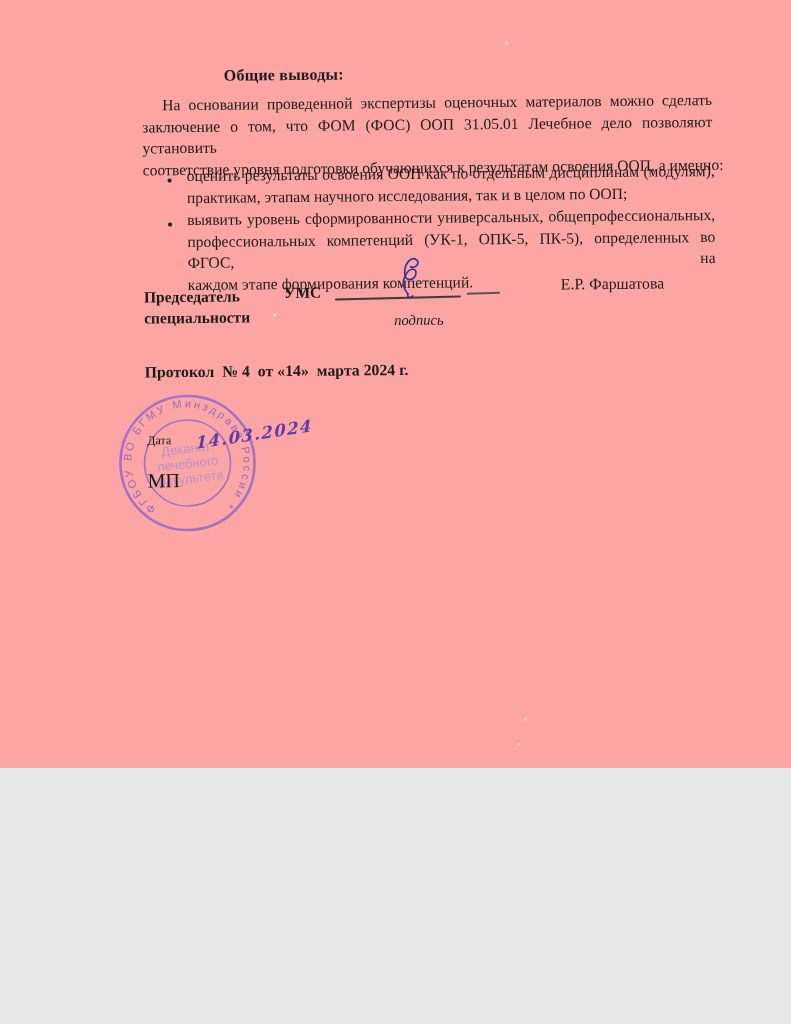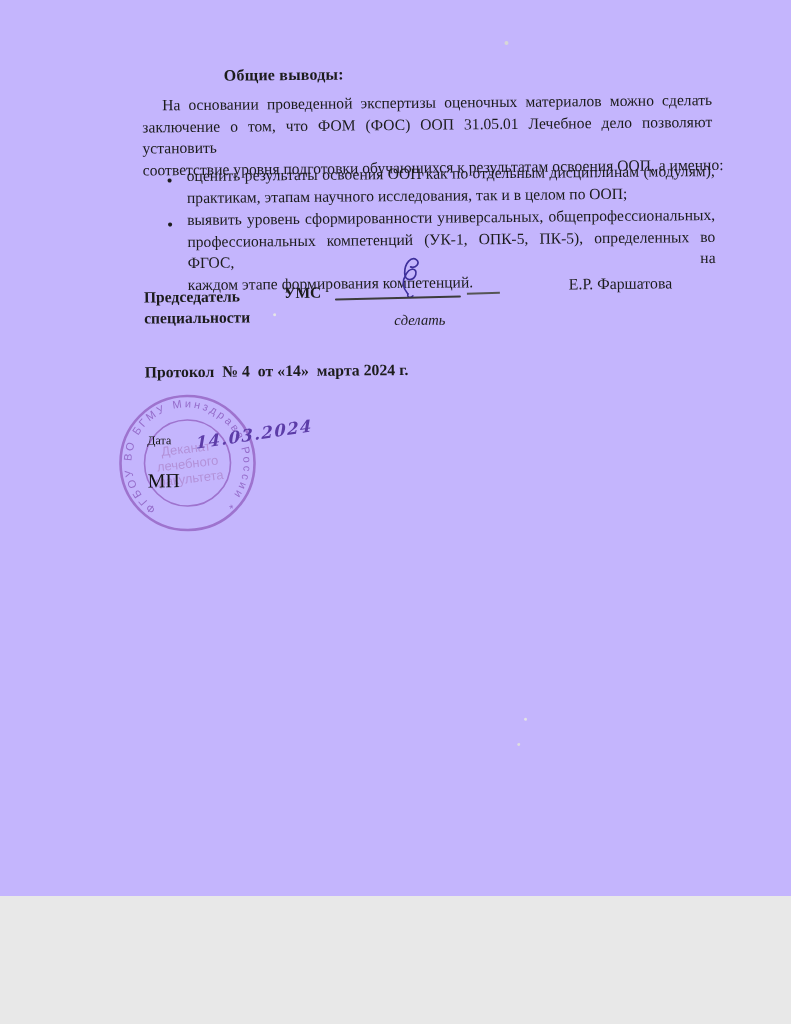--- a/index.html
+++ b/index.html
@@ -1,35 +1,35 @@
 <!DOCTYPE html>
 <html lang="ru"><head>
 <meta charset="utf-8">
 <style>
   html,body{margin:0;padding:0;background:#e8e8e8;}
   .page{
-    position:relative;width:791px;height:896px;margin:0 auto;
-    background:#c4b5fd;overflow:hidden;
+    position:relative;width:791px;height:768px;margin:0 auto;
+    background:#fca5a5;overflow:hidden;
     font-family:"Liberation Serif", serif;color:#1c1c1c;
   }
   .scan-tilt{position:absolute;left:0;top:0;width:791px;height:1024px;transform:rotate(-0.55deg);transform-origin:400px 200px;}
   .heading{position:absolute;left:225px;top:65px;font-size:16px;font-weight:bold;letter-spacing:.2px;}
   .para{position:absolute;left:143px;top:92px;width:570px;font-size:15.6px;line-height:21.5px;}
   .line{white-space:nowrap;}
   .jl{text-align:justify;text-align-last:justify;white-space:normal;}
   .indent{text-indent:20px;}
   .bullets{position:absolute;left:166px;top:163px;width:549px;font-size:15.6px;line-height:21.5px;}
   .bullet{position:relative;padding-left:21px;margin-bottom:1px;}
   .bullet .dot{position:absolute;left:1px;top:5px;font-size:9.5px;color:#1c1c1c;}
   .sig-role{position:absolute;left:143px;top:284px;font-size:15.6px;font-weight:bold;line-height:21px;}
   .sig-org{position:absolute;left:283px;top:283px;font-size:15.6px;font-weight:bold;text-align:right;}
   .sig-line-long{position:absolute;left:334px;top:297px;width:126px;height:2px;background:#3c3c3c;transform:rotate(-0.8deg);border-radius:1px;}
   .sig-line-short{position:absolute;left:466px;top:293px;width:33px;height:1.5px;background:#555;transform:rotate(-1.2deg);}
   .sig-caption{position:absolute;left:393px;top:312px;font-size:14.6px;font-style:italic;}
-  .sig-name{position:absolute;left:560px;top:277px;font-size:15.8px;margin-left:8px;}
+  .sig-name{position:absolute;left:560px;top:277px;font-size:15.8px;}
   .squiggle{position:absolute;left:392px;top:252px;}
   .protocol{position:absolute;left:143px;top:361px;font-size:15.8px;font-weight:bold;white-space:pre-wrap;}
   .stamp{position:absolute;left:85px;top:361px;opacity:.9;}
   .date-label{position:absolute;left:145px;top:431px;font-size:12px;color:#131313;}
   .mp-label{position:absolute;left:145px;top:467px;font-size:20px;color:#131313;}
   .hand-date{
     position:absolute;left:193px;top:424px;width:112px;
     font-family:"DejaVu Serif", serif;font-style:italic;font-weight:600;
     font-size:16.5px;letter-spacing:1.5px;color:#5c3ca8;
     transform:rotate(-8deg) skewX(-8deg);white-space:nowrap;
@@ -76,21 +76,21 @@
     </div>
     <div class="sig-org">УМС</div>
 
     <svg class="squiggle" width="34" height="50" viewBox="0 0 34 50">
       <path d="M15,42 C10,36 9,29 13,23 C17,15 25,16 23,23 C21,29 12,30 12,21 C12,11 19,4 24,8 C28,11 23,17 18,15" fill="none" stroke="#3d2f9b" stroke-width="1.7" stroke-linecap="round"></path>
       <path d="M15,42 C14,45 17,47 20,44" fill="none" stroke="#3d2f9b" stroke-width="1.5" stroke-linecap="round"></path>
     </svg>
 
     <div class="sig-line-long"></div>
     <div class="sig-line-short"></div>
-    <div class="sig-caption">сделать</div>
+    <div class="sig-caption">подпись</div>
     <div class="sig-name">Е.Р. Фаршатова</div>
 
     <div class="protocol">Протокол  № 4  от «14»  марта 2024 г.</div>
 
     <svg class="stamp" width="200" height="200" viewBox="0 0 200 200">
       <circle cx="100" cy="100" r="67" fill="none" stroke="#9a6cc9" stroke-width="2.6"></circle>
       <circle cx="100" cy="100" r="43" fill="none" stroke="#9a6cc9" stroke-width="1.6"></circle>
       <defs>
         <path id="ringPath" d="M 68.4,145.0 A 55,55 0 1,1 131.6,55.0 A 55,55 0 1,1 68.4,145.0" fill="none"></path>
       </defs>

